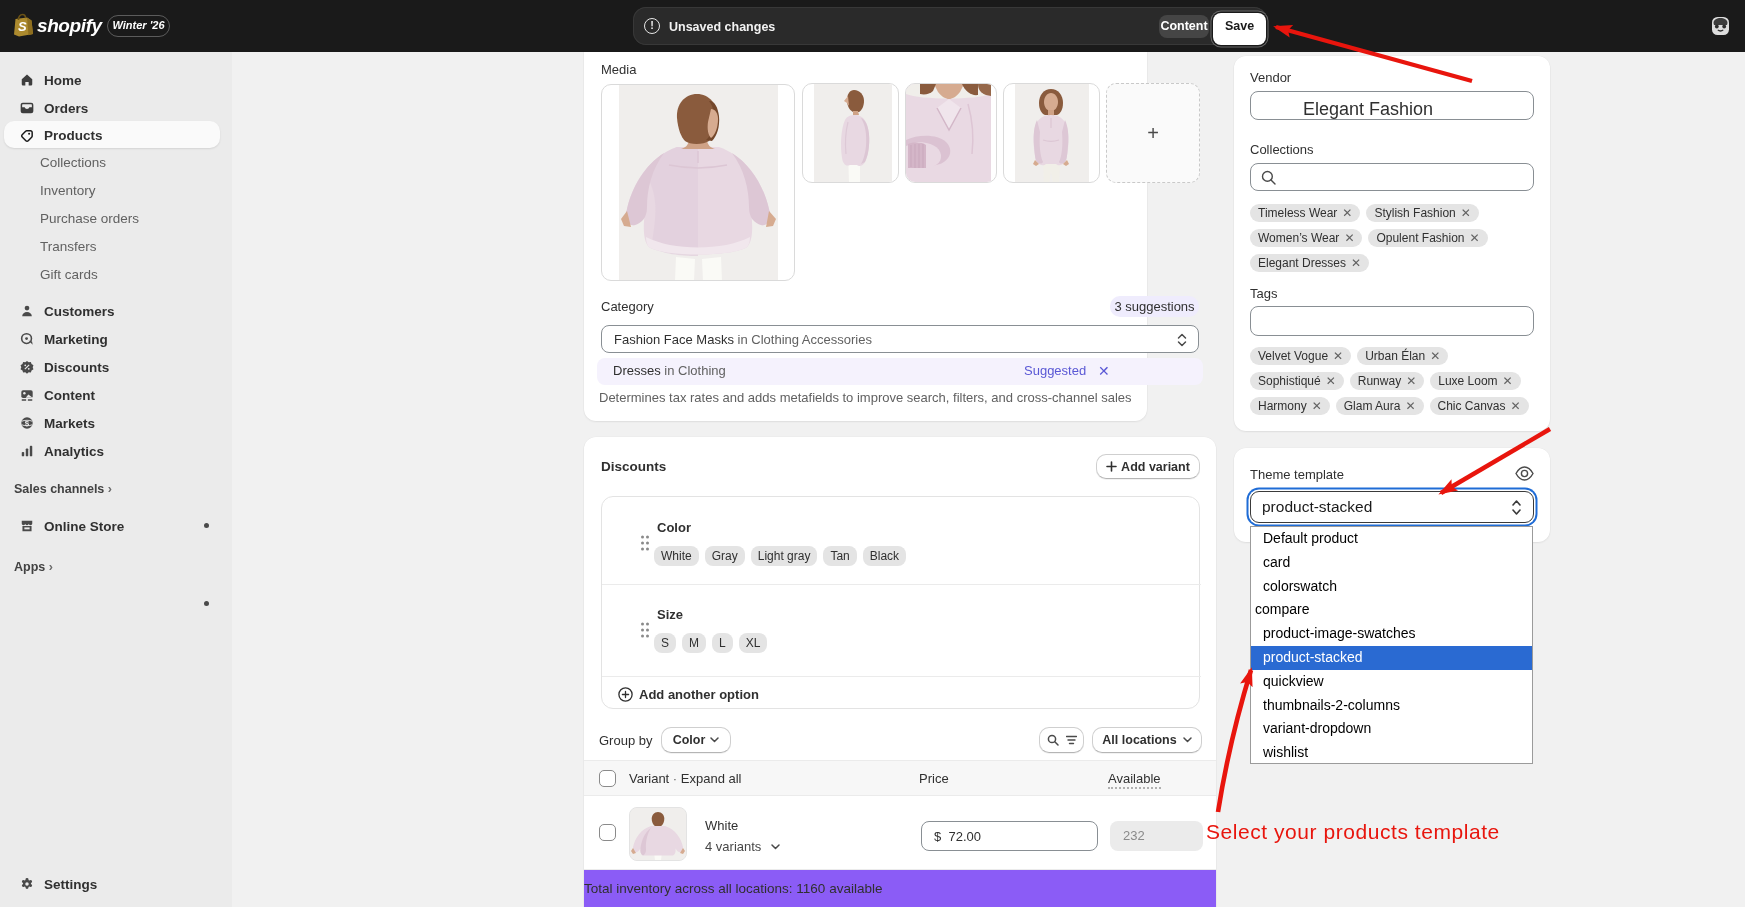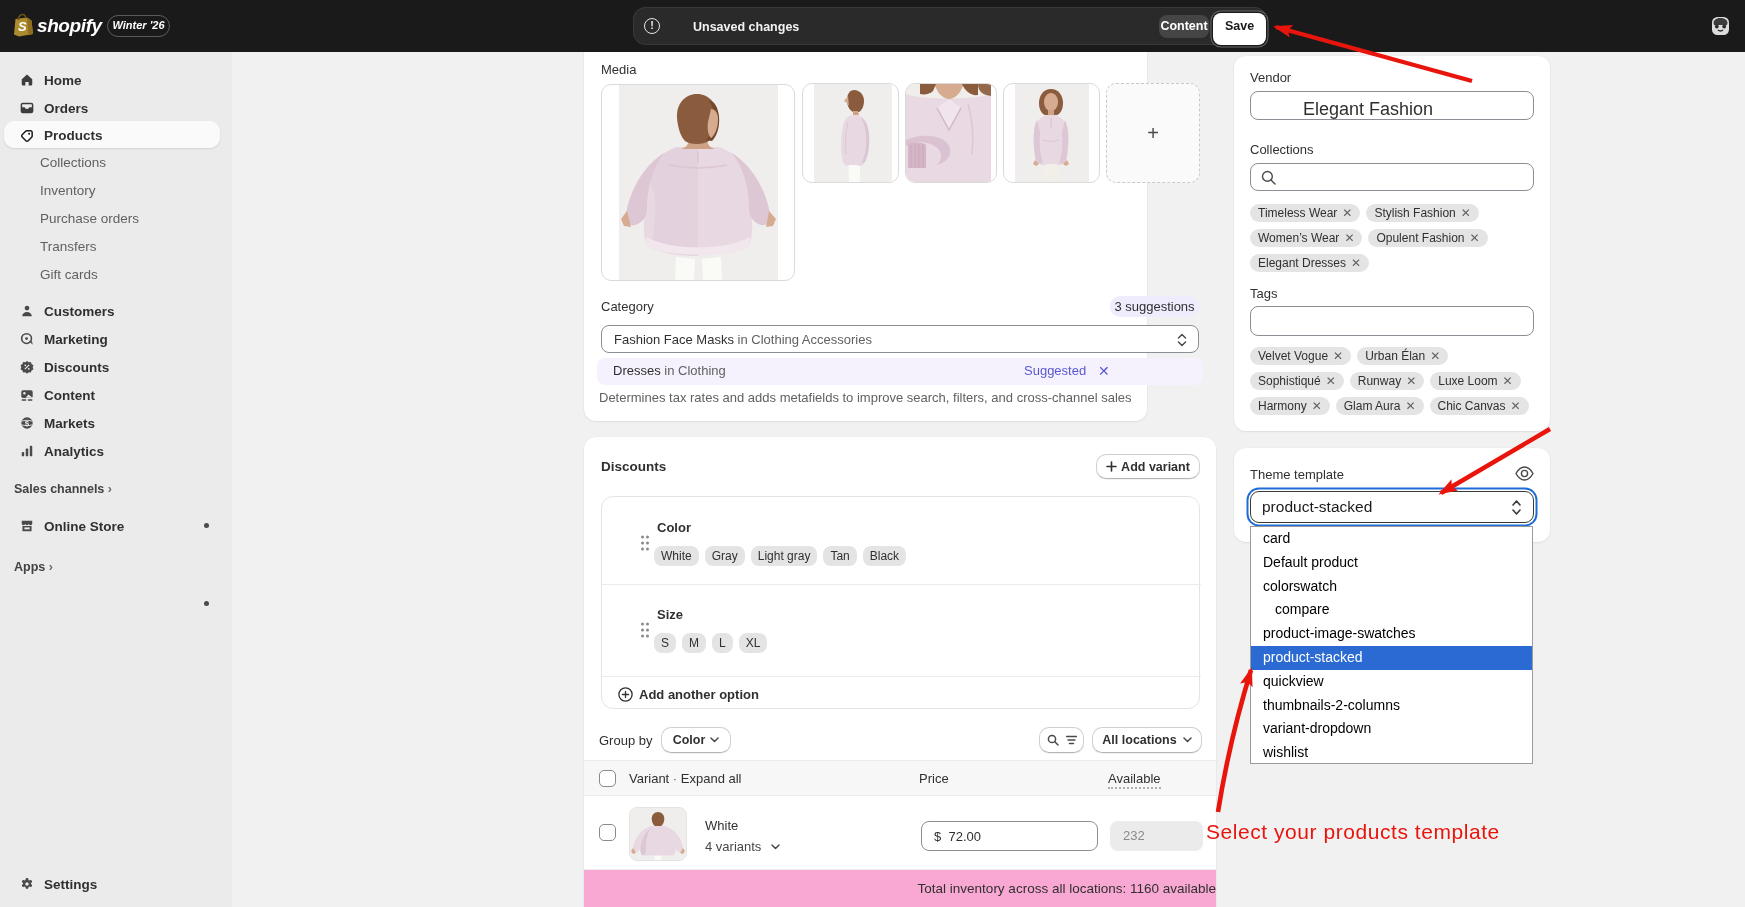--- a/index.html
+++ b/index.html
@@ -6,21 +6,21 @@
   html,body { width:1745px; height:907px; overflow:hidden; }
   body { font-family:"Liberation Sans", sans-serif; background:#f1f1f1; position:relative; }
   .abs { position:absolute; }
 
   
   #topbar { position:absolute; left:0; top:0; width:1745px; height:52px; background:#1a1a1a; }
   #logotext { position:absolute; left:37px; top:15px; color:#fff; font-size:19px; font-weight:bold; font-style:italic; letter-spacing:-0.4px; }
   #winterbadge { position:absolute; left:107px; top:15px; width:63px; height:22px; border:1.5px solid #5c5c5c; border-radius:11px; color:#fff; font-size:11px; font-weight:bold; font-style:italic; text-align:center; line-height:19px; }
   #savebar { position:absolute; left:633px; top:7px; width:634px; height:38px; background:#2a2a2a; border-radius:13px; box-shadow:inset 0 0 0 1px #383838; }
   #savebar .alerticon { position:absolute; left:11px; top:11px; width:16px; height:16px; border:1.6px solid #e7e7e7; border-radius:50%; color:#e7e7e7; font-size:11px; font-weight:bold; text-align:center; line-height:13px; }
-  #savebar .txt { position:absolute; left:36px; top:12.5px; color:#f2f2f2; font-size:12.5px; font-weight:600;margin-left:24px; }
+  #savebar .txt { position:absolute; left:36px; top:12.5px; color:#f2f2f2; font-size:12.5px; font-weight:600; }
   #btn-discard { position:absolute; left:526px; top:8px; width:50px; height:23px; background:#454545; border-radius:8px; color:#fff; font-size:12.5px; font-weight:600; text-align:center; line-height:23px; }
   #btn-save { position:absolute; left:580px; top:6px; width:53px; height:32px; background:#fff; border-radius:8px; color:#1a1a1a; font-size:12.5px; font-weight:600; text-align:center; line-height:26px; box-shadow:0 0 0 1.5px #1a1a1a, 0 0 0 2.5px #686868; }
 
   
   #sidebar { position:absolute; left:0; top:52px; width:232px; height:855px; background:#ebebeb; }
   .navitem { position:absolute; left:4px; width:232px; height:28px; }
   .navitem .ic { position:absolute; left:16px; top:7px; width:14px; height:14px; }
   .navitem .lb { position:absolute; left:40px; top:7px; font-size:13.5px; font-weight:600; color:#303030; }
   .navsub { position:absolute; left:40px; width:180px; height:28px; font-size:13.5px; font-weight:500; color:#616161; line-height:28px; }
   #nav-products-pill { position:absolute; left:4px; top:69px; width:216px; height:27px; background:#fafafa; border-radius:10px; box-shadow:0 1px 2px rgba(0,0,0,0.10); }
@@ -364,21 +364,21 @@
         <path d="M1 1 L4.5 4.5 L8 1" fill="none" stroke="#4a4a4a" stroke-width="1.5" stroke-linecap="round" stroke-linejoin="round"></path>
       </svg>
     <div class="input" style="left:337px; top:25px; width:177px; height:30px;">
       <div class="abs" style="left:12px; top:6.5px; font-size:13px; color:#303030;">$&nbsp;&nbsp;72.00</div>
     </div>
     <div class="abs" style="left:526px; top:25px; width:93px; height:30px; background:#ebebeb; border-radius:8px;">
       <div class="abs" style="left:13px; top:6.5px; font-size:13px; color:#8a8a8a;">232</div>
     </div>
   </div>
 
-  <div class="abs" style="left:0; top:432px; width:632px; height:38px; background:#f9a8d4; border-top:1px solid #ebebeb; text-align:right;">
+  <div class="abs" style="left:0; top:432px; width:632px; height:38px; background:#8b5cf6; border-top:1px solid #ebebeb; text-align:left;">
     <div style="margin-top:11px; font-size:13.5px; color:#303030;">Total inventory across all locations: 1160 available</div>
   </div>
 </div>
 
 <div class="card" style="left:1234px; top:56px; width:316px; height:375px;">
   <div class="lbl" style="left:16px; top:14px; font-weight:500;">Vendor</div>
   <div class="input" style="left:16px; top:35px; width:284px; height:29px;">
     <div class="abs" style="left:12px; top:6.5px; font-size:18px; color:#303030;margin-left:40px;">Elegant Fashion</div>
   </div>
   <div class="lbl" style="left:16px; top:86px; font-weight:500;">Collections</div>
@@ -426,24 +426,24 @@
 </div>
 
 <div class="abs" style="left:1250px; top:491px; width:284px; height:32px; background:#fff; border:1.5px solid #3a3a3a; border-radius:9px; box-shadow:0 0 0 1.5px #fff, 0 0 0 3.5px #1f6cd6;">
   <div class="abs" style="left:11px; top:6px; font-size:15.5px; color:#1a1a1a;">product-stacked</div>
   <svg class="abs" style="left:259px; top:7px;" width="13" height="17" viewBox="0 0 13 17">
       <path d="M3 6 L6.5 2 L10 6 M3 11 L6.5 15 L10 11" fill="none" stroke="#3a3a3a" stroke-width="1.6" stroke-linecap="round" stroke-linejoin="round"></path>
     </svg>
 </div>
 
 <div class="abs" style="left:1250px; top:526px; width:283px; height:238px; background:#fff; border:1px solid #9b9b9b; font-size:14px; color:#000;">
+  <div style="height:23.8px; line-height:23.8px; padding-left:12px;">Default product</div>
   <div style="height:23.8px; line-height:23.8px; padding-left:12px;">card</div>
-  <div style="height:23.8px; line-height:23.8px; padding-left:12px;">Default product</div>
   <div style="height:23.8px; line-height:23.8px; padding-left:12px;">colorswatch</div>
-  <div style="height:23.8px; line-height:23.8px; padding-left:24px;">compare</div>
+  <div style="height:23.8px; line-height:23.8px; padding-left:4px;">compare</div>
   <div style="height:23.8px; line-height:23.8px; padding-left:12px;">product-image-swatches</div>
   <div style="height:23.8px; line-height:23.8px; padding-left:12px; background:#2a6ad2; color:#fff;">product-stacked</div>
   <div style="height:23.8px; line-height:23.8px; padding-left:12px;">quickview</div>
   <div style="height:23.8px; line-height:23.8px; padding-left:12px;">thumbnails-2-columns</div>
   <div style="height:23.8px; line-height:23.8px; padding-left:12px;">variant-dropdown</div>
   <div style="height:23.8px; line-height:23.8px; padding-left:12px;">wishlist</div>
 </div>
 
 <svg id="annot">
   <defs>

